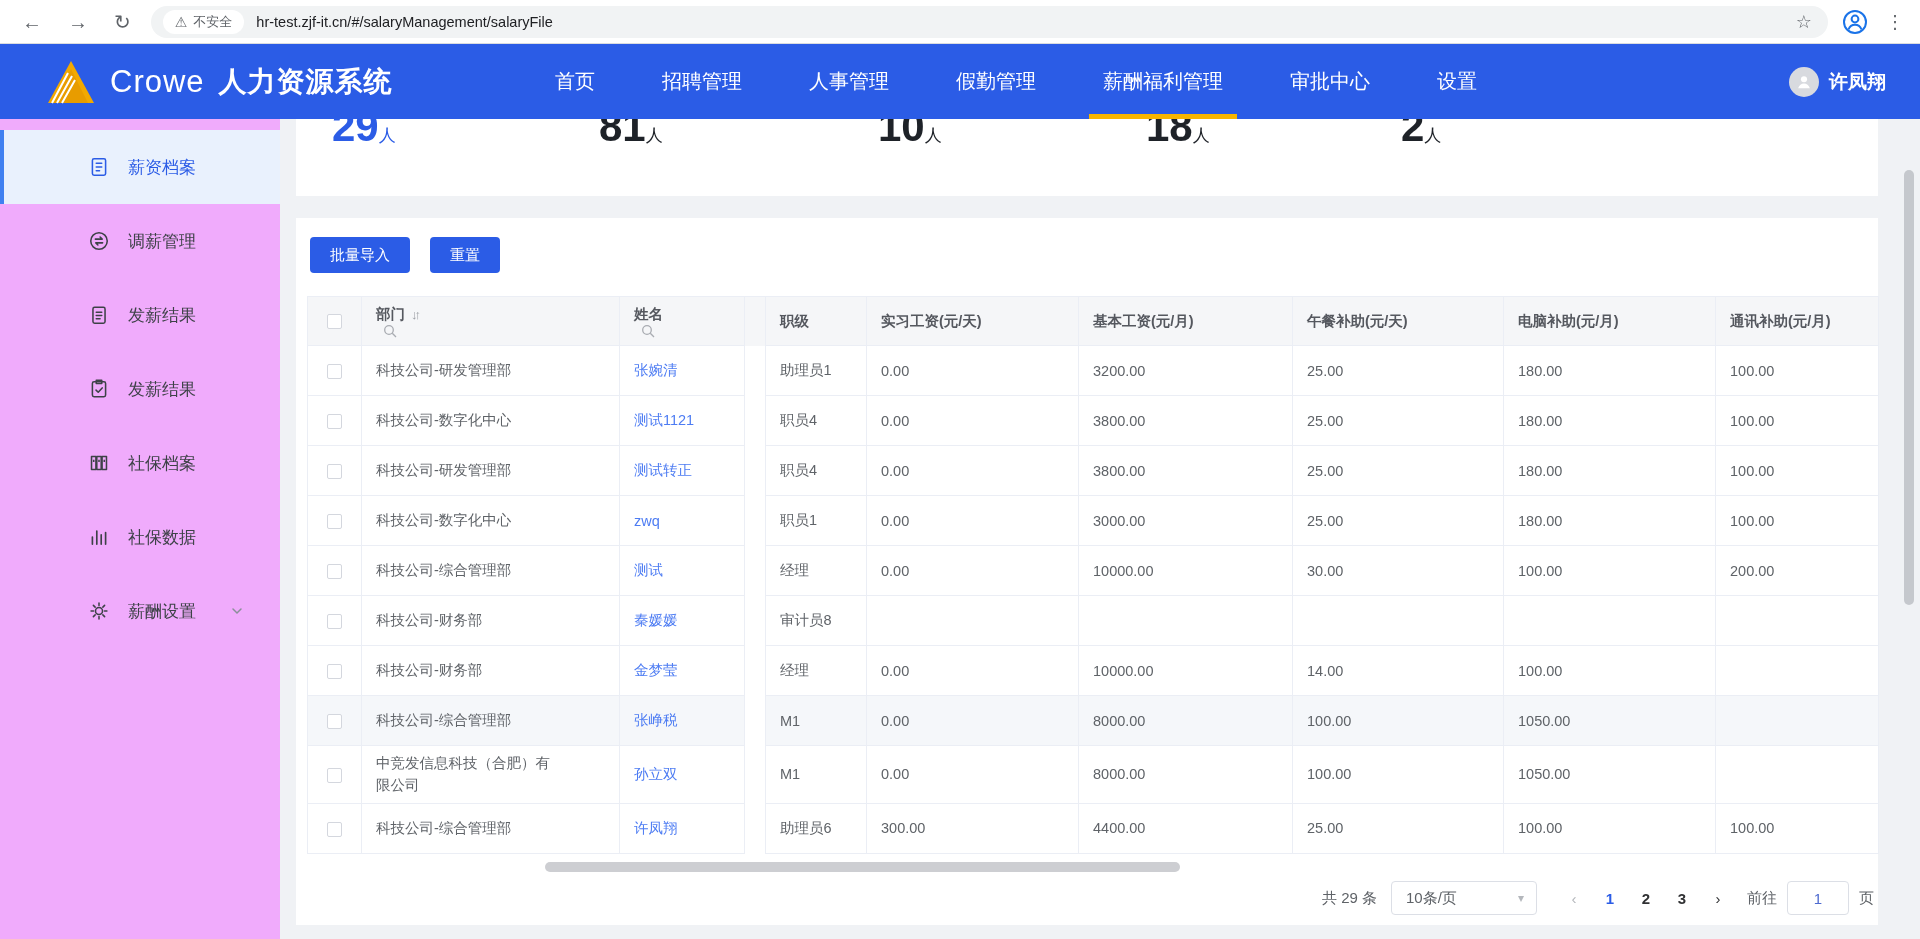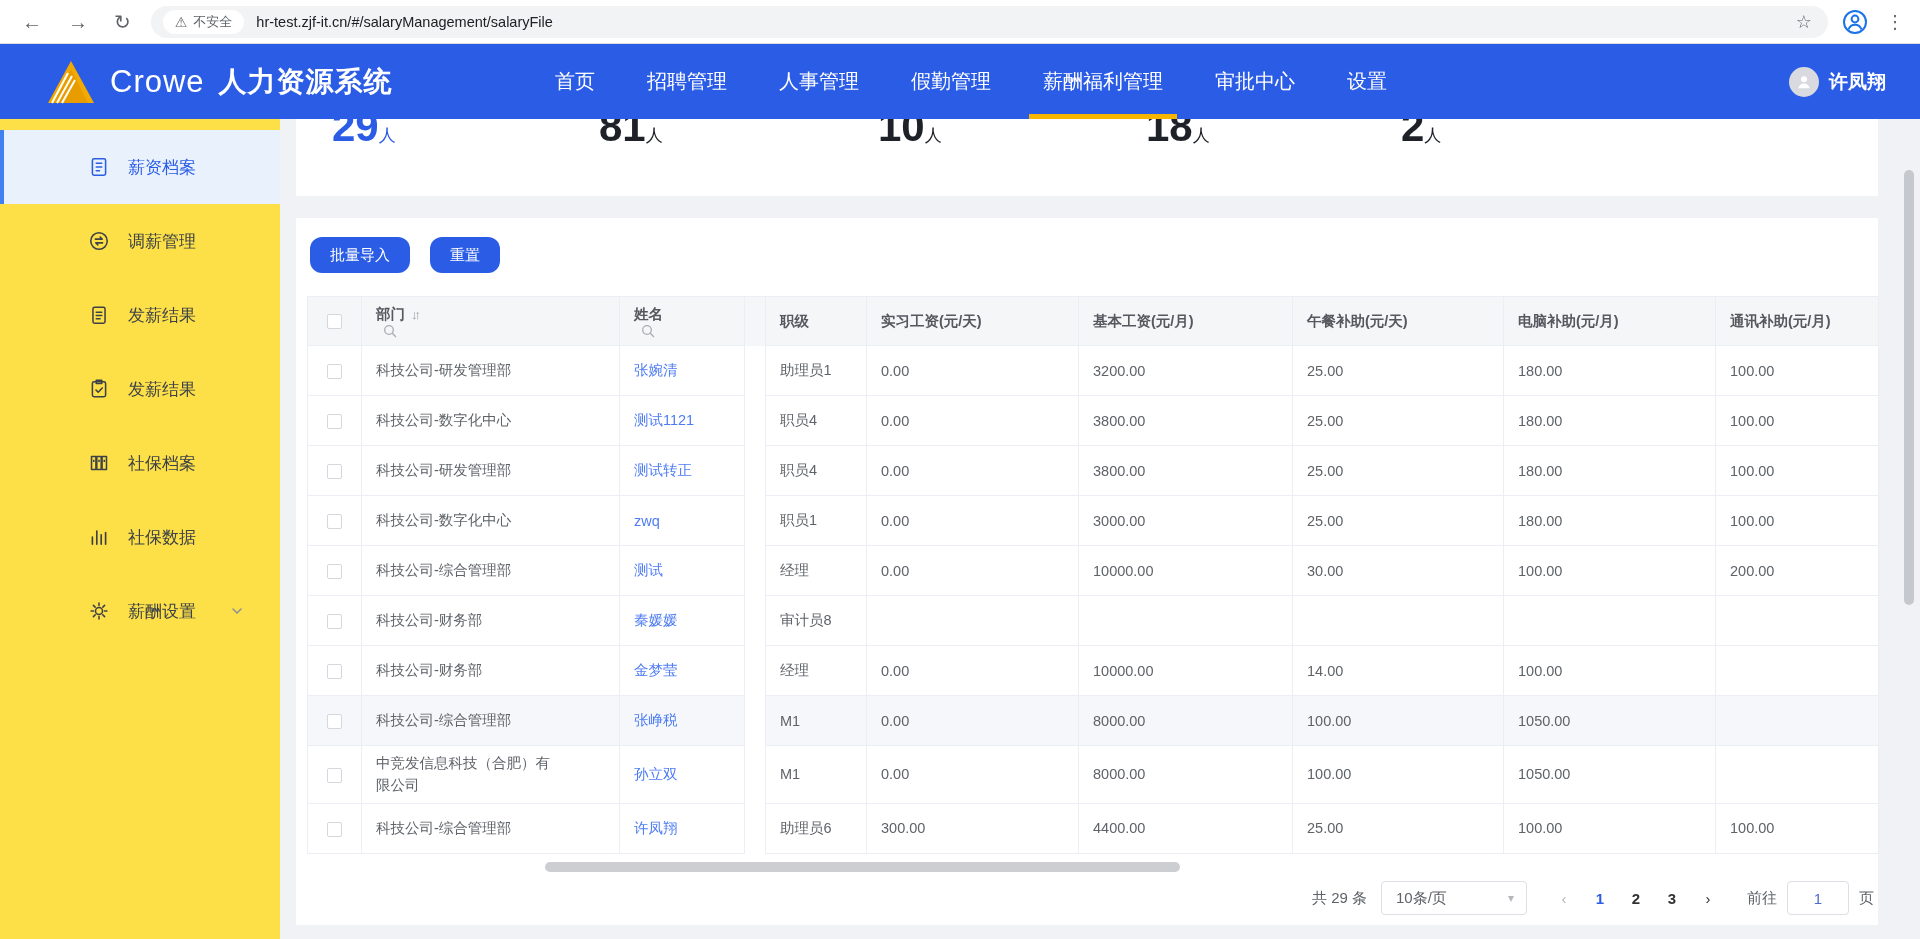--- a/index.html
+++ b/index.html
@@ -17,48 +17,48 @@
   .omni-spacer { flex:1; }
   .star { color:#5f6368; font-size:18px; margin-right:4px; cursor:pointer; }
   .chrome-right { display:flex; align-items:center; gap:18px; padding-right:16px; }
   .dots { color:#5f6368; font-size:18px; letter-spacing:0; cursor:pointer; }
 
   
   .navbar { position:absolute; top:44px; left:0; width:1920px; height:75px; background:#2b5ce6; display:flex; align-items:center; color:#fff; }
   .brand { display:flex; align-items:center; gap:14px; padding-left:46px; width:555px; }
   .brand-name { font-size:31px; letter-spacing:1px; font-weight:400; }
   .app-title { font-size:28px; font-weight:700; letter-spacing:1px; }
-  .top-menu { display:flex; gap:52px; list-style:none; height:75px; align-items:center; }
+  .top-menu { display:flex; gap:67px; list-style:none; height:75px; align-items:center; }
   .top-menu li { font-size:20px; position:relative; height:75px; display:flex; align-items:center; cursor:pointer; white-space:nowrap; }
   .top-menu li.active::after { content:""; position:absolute; left:-14px; right:-14px; bottom:0; height:5px; background:#f7b500; }
   .user-box { margin-left:auto; display:flex; align-items:center; gap:10px; padding-right:34px; }
   .user-avatar { width:30px; height:30px; border-radius:50%; background:#d8dadf; display:flex; align-items:center; justify-content:center; }
   .user-name { font-size:19px; font-weight:700; }
 
   
-  .sidebar { position:absolute; top:119px; left:0; width:280px; height:820px; background:#fde047; }
+  .sidebar { position:absolute; top:119px; left:0; width:280px; height:820px; background:#f0abfc; }
   .side-menu { list-style:none; padding-top:11px; }
   .side-menu li { height:74px; display:flex; align-items:center; position:relative; color:#3d4147; cursor:pointer; }
   .side-menu li .s-icon { position:absolute; left:88px; width:22px; height:22px; display:flex; align-items:center; }
   .side-menu li .s-label { position:absolute; left:128px; font-size:17px; }
   .side-menu li.active { background:#e9f1fd; color:#2b5ce6; }
   .side-menu li.active::before { content:""; position:absolute; left:0; top:0; bottom:0; width:4px; background:#4080f0; }
   .side-menu li .chev { position:absolute; right:36px; color:#8a8f99; }
 
   
   .main { position:absolute; top:119px; left:280px; width:1640px; height:692px; background:#f0f2f5; }
   .stats-card { position:absolute; left:16px; top:0; width:1582px; height:77px; background:#ffffff; overflow:hidden; }
   .stat { position:absolute; top:-16px; white-space:nowrap; color:#1e2228; }
   .stat .num { font-size:42px; font-weight:700; line-height:48px; }
   .stat .unit { font-size:17px; font-weight:400; }
   .stat.hl { color:#2b5ce6; }
 
   .table-card { position:absolute; left:16px; top:99px; width:1582px; height:707px; background:#ffffff; }
   .btn-row { position:absolute; left:14px; top:19px; display:flex; gap:20px; }
-  .btn { background:#2b5ce6; color:#fff; font-size:15px; border:none; border-radius:12px; height:36px; padding:0 20px; cursor:pointer; font-family:inherit; }
+  .btn { background:#2b5ce6; color:#fff; font-size:15px; border:none; border-radius:4px; height:36px; padding:0 20px; cursor:pointer; font-family:inherit; }
 
   .grid-wrap { position:absolute; left:11px; top:78px; width:1571px; }
   table.grid { border-collapse:collapse; table-layout:fixed; width:1571px; font-size:14.5px; color:#5f6368; }
   .grid th, .grid td { border-right:1px solid #ebeef5; border-bottom:1px solid #ebeef5; padding:6px 14px; text-align:left; overflow:hidden; }
   .grid th { background:#f5f6f8; color:#55585f; font-weight:700; height:49px; border-top:1px solid #ebeef5; }
   .grid th:first-child, .grid td:first-child { border-left:1px solid #ebeef5; }
   .grid tbody tr { height:50px; background:#fff; }
   .grid tbody tr.highlighted { background:#f5f7fa; }
   .grid td.gapcol, .grid th.gapcol { border-bottom:none; border-top:none; background:#fff; padding:0; }
   .grid th.gapcol { background:#f5f6f8; border-top:1px solid #ebeef5; }
@@ -72,21 +72,21 @@
   .h-scrollbar { position:absolute; left:249px; top:644px; width:635px; height:10px; border-radius:5px; background:#cdced2; cursor:pointer; }
 
   .pagination { position:absolute; right:4px; top:660px; height:40px; display:flex; align-items:center; gap:14px; color:#5f6368; font-size:15px; }
   .page-size { width:146px; height:34px; border:1px solid #dcdfe6; border-radius:4px; display:flex; align-items:center; padding:0 12px 0 14px; color:#5f6368; cursor:pointer; background:#fff; }
   .page-size .chev { margin-left:auto; color:#b4b7bc; font-size:12px; }
   .pager { display:flex; align-items:center; gap:6px; margin-left:8px; }
   .pg { min-width:30px; height:30px; display:flex; align-items:center; justify-content:center; color:#303133; cursor:pointer; font-weight:700; }
   .pg.arrow { color:#b4b7bc; font-weight:400; }
   .pg.arrow.next { color:#303133; }
   .pg.active { color:#2b5ce6; }
-  .goto { display:flex; align-items:center; gap:10px; margin-left:10px; }
+  .goto { display:flex; align-items:center; gap:10px; }
   .goto input { width:62px; height:34px; border:1px solid #dcdfe6; border-radius:4px; text-align:center; color:#4d6ad0; font-size:15px; font-family:inherit; outline:none; }
 
   .v-scrollbar { position:absolute; right:6px; top:170px; width:10px; height:435px; border-radius:5px; background:#c5c8cd; cursor:pointer; }
 
   svg { display:block; }
 </style>
 </head>
 <body>
 
 <div class="browser-bar">

